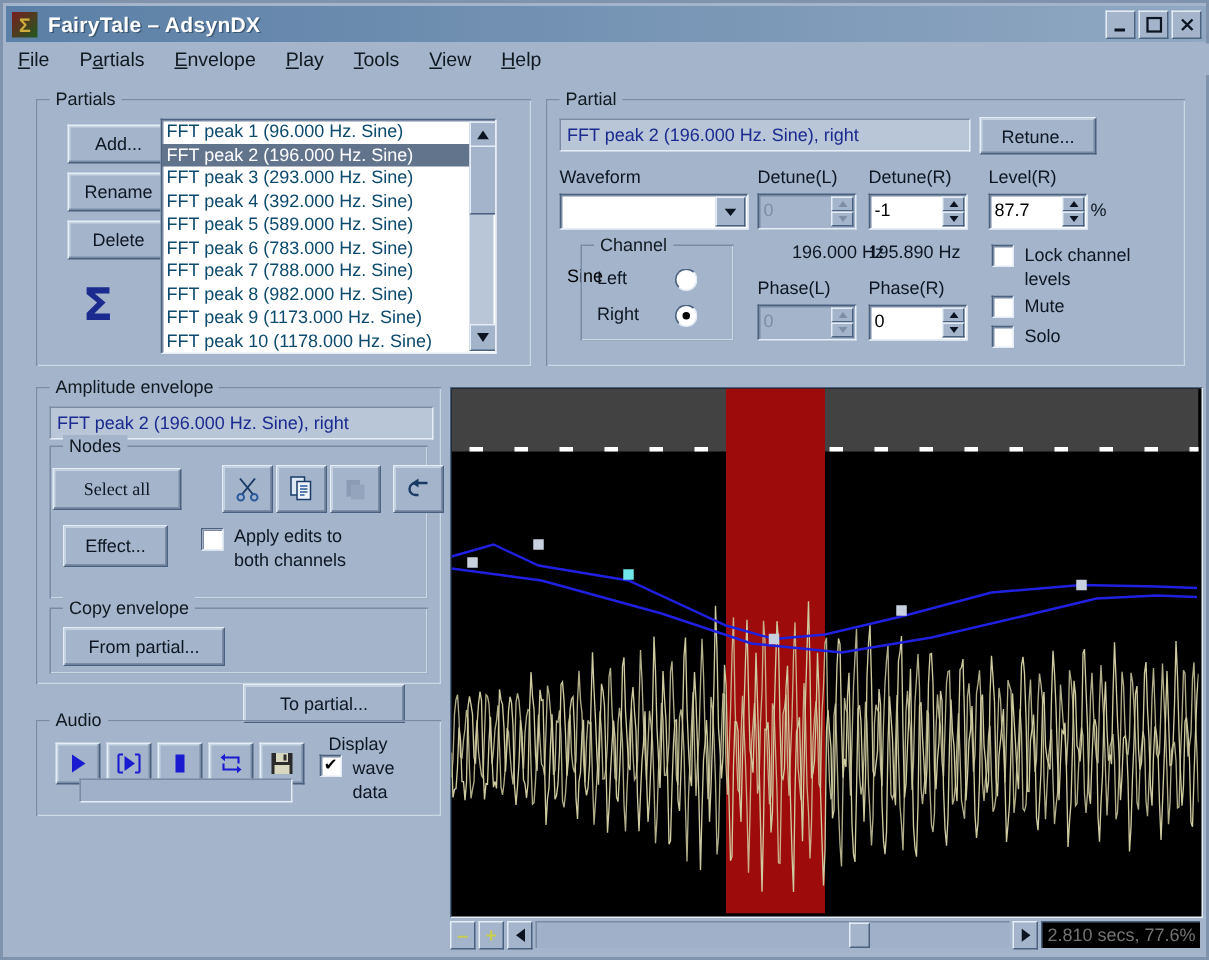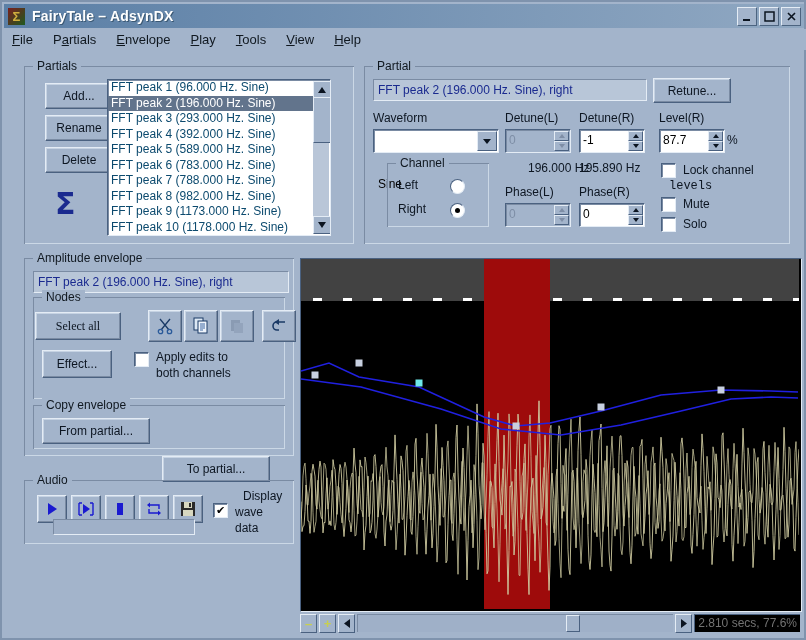--- a/index.html
+++ b/index.html
@@ -334,21 +334,21 @@
     <div class="group" style="left:22px;top:96px;width:100px;height:62px;">
       <div class="glabel">Channel</div>
       <div class="flabel" style="left:10px;top:14px;">Left</div>
       <div class="radio" style="position:absolute;left:62px;top:15px;"></div>
       <div class="flabel" style="left:10px;top:38px;">Right</div>
       <div class="radio on" style="position:absolute;left:62px;top:39px;"></div>
     </div>
 
     <div class="chk" style="position:absolute;left:296px;top:96px;"></div>
     <div class="flabel" style="left:318px;top:96px;">Lock channel</div>
-    <div class="flabel" style="left:304px;top:112px;font-family:Liberation Mono, monospace;">levels</div>
+    <div class="flabel" style="left:318px;top:112px;">levels</div>
 
     <div class="chk" style="position:absolute;left:296px;top:130px;"></div>
     <div class="flabel" style="left:318px;top:130px;">Mute</div>
 
     <div class="chk" style="position:absolute;left:296px;top:150px;"></div>
     <div class="flabel" style="left:318px;top:150px;">Solo</div>
   </div>
 
   <div class="group" id="amp-group">
     <div class="glabel">Amplitude envelope</div>
@@ -432,21 +432,21 @@
         <rect x="1" y="1" width="14" height="14" fill="#2a2a2a"></rect>
         <rect x="4" y="1" width="8" height="6" fill="#d8d8c0"></rect>
         <rect x="9" y="2" width="2" height="4" fill="#2a2a2a"></rect>
         <rect x="3" y="9" width="10" height="6" fill="#d8d8c0"></rect>
       </svg>
     </div>
 
     <div class="progbar"></div>
 
     <div class="chk" style="position:absolute;left:188px;top:22px;">✔</div>
-    <div class="flabel" style="left:218px;top:8px;">Display</div>
+    <div class="flabel" style="left:194px;top:8px;">Display</div>
     <div class="flabel" style="left:210px;top:24px;">wave</div>
     <div class="flabel" style="left:210px;top:40px;">data</div>
   </div>
 
   <div id="wave-wrap">
     <svg id="wave-svg" width="498" height="350" viewBox="0 0 498 350">
       <rect x="0" y="0" width="498" height="350" fill="#000"></rect>
       <rect id="ruler-bg" x="0" y="0" width="498" height="42" fill="#424242"></rect>
       <g id="ruler-ticks">
           <rect x="12" y="39" width="9" height="3" fill="#ffffff"></rect>

